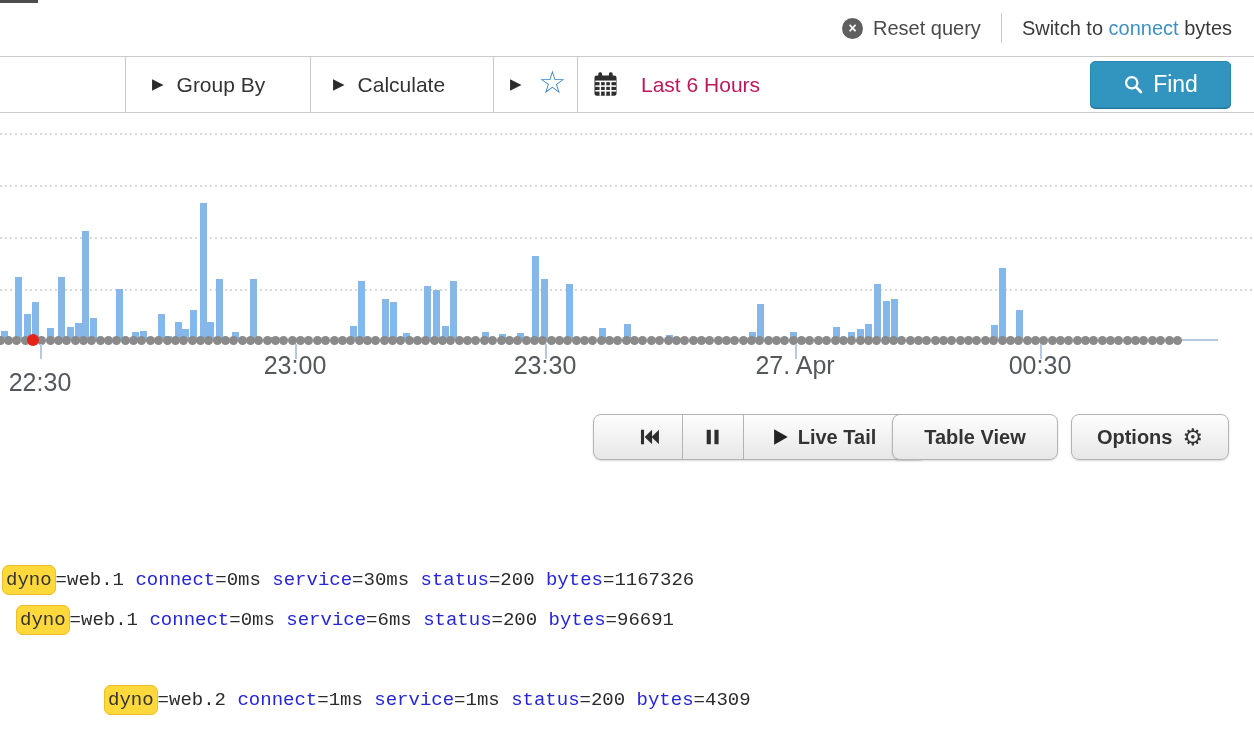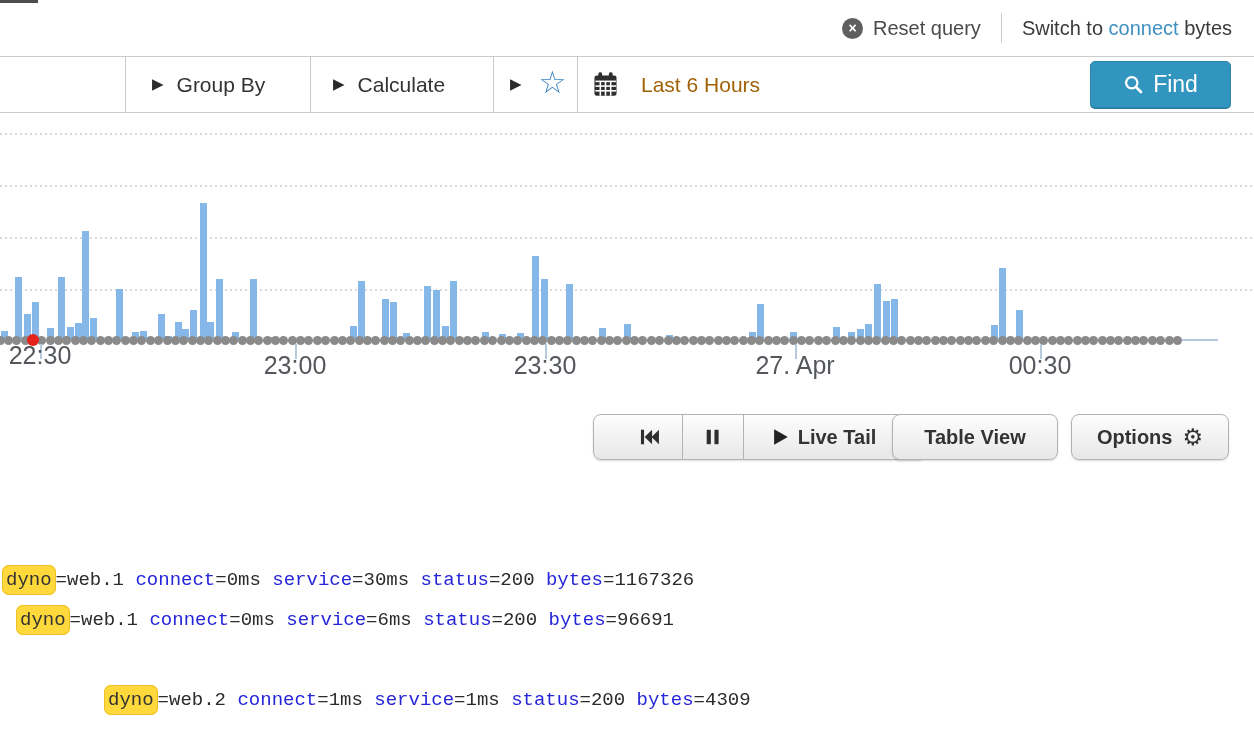--- a/index.html
+++ b/index.html
@@ -29,21 +29,21 @@
   }
   .cell { height:100%; border-right:1px solid #cbcbcb; display:flex; align-items:center; box-sizing:border-box; background:#fff; }
   .cell.c1 { width:126px; }
   .cell.c2 { width:185px; padding-left:26px; cursor:pointer; }
   .cell.c3 { width:183px; padding-left:22px; cursor:pointer; }
   .cell.c4 { width:84px;  padding-left:16px; }
   .cell.c5 { flex:1; border-right:none; padding-left:14px; position:relative; }
   .caret { color:#2b2b2b; font-size:15px; font-family:"DejaVu Sans", sans-serif; line-height:1; }
   .cell-label { font-size:21px; color:#333; margin-left:13px; }
   .star { color:#3a86c6; font-size:31px; font-family:"DejaVu Sans", sans-serif; line-height:1; margin-left:17px; margin-top:-4px; cursor:pointer; }
-  .time-label { font-size:21px; color:#a16207; margin-left:22px; }
+  .time-label { font-size:21px; color:#be185d; margin-left:22px; }
   .find-btn {
     position:absolute; top:4px; left:512px; width:141px; height:47px;
     background:#3295bf; border:1px solid #2a86ad; border-radius:5px; box-shadow:0 1px 0 #27779a;
     color:#fff; display:flex; align-items:center; justify-content:center; gap:9px;
     font-size:23px; cursor:pointer; box-sizing:border-box;
   }
   
   .chart { position:absolute; inset:0; }
   .grid {
     position:absolute; left:0; width:1254px; height:2px;
@@ -339,21 +339,21 @@
       <div class="dot" style="left: 1106.05px;"></div>
       <div class="dot" style="left: 1114.4px;"></div>
       <div class="dot" style="left: 1122.75px;"></div>
       <div class="dot" style="left: 1131.1px;"></div>
       <div class="dot" style="left: 1139.45px;"></div>
       <div class="dot" style="left: 1147.8px;"></div>
       <div class="dot" style="left: 1156.15px;"></div>
       <div class="dot" style="left: 1164.5px;"></div>
       <div class="dot" style="left: 1172.85px;"></div>
       <div class="tick" style="left: 40px; top: 344px;"></div>
-      <div class="xlabel" style="left: 40px; top: 341px; text-align: right;">22:30</div>
+      <div class="xlabel" style="left: 40px; top: 368px; text-align: right;">22:30</div>
       <div class="tick" style="left: 295px; top: 344px;"></div>
       <div class="xlabel" style="left: 295px; top: 351px;">23:00</div>
       <div class="tick" style="left: 545px; top: 344px;"></div>
       <div class="xlabel" style="left: 545px; top: 351px;">23:30</div>
       <div class="tick" style="left: 795px; top: 344px;"></div>
       <div class="xlabel" style="left: 795px; top: 351px;">27. Apr</div>
       <div class="tick" style="left: 1040px; top: 344px;"></div>
       <div class="xlabel" style="left: 1040px; top: 351px;">00:30</div>
     </div>
 

